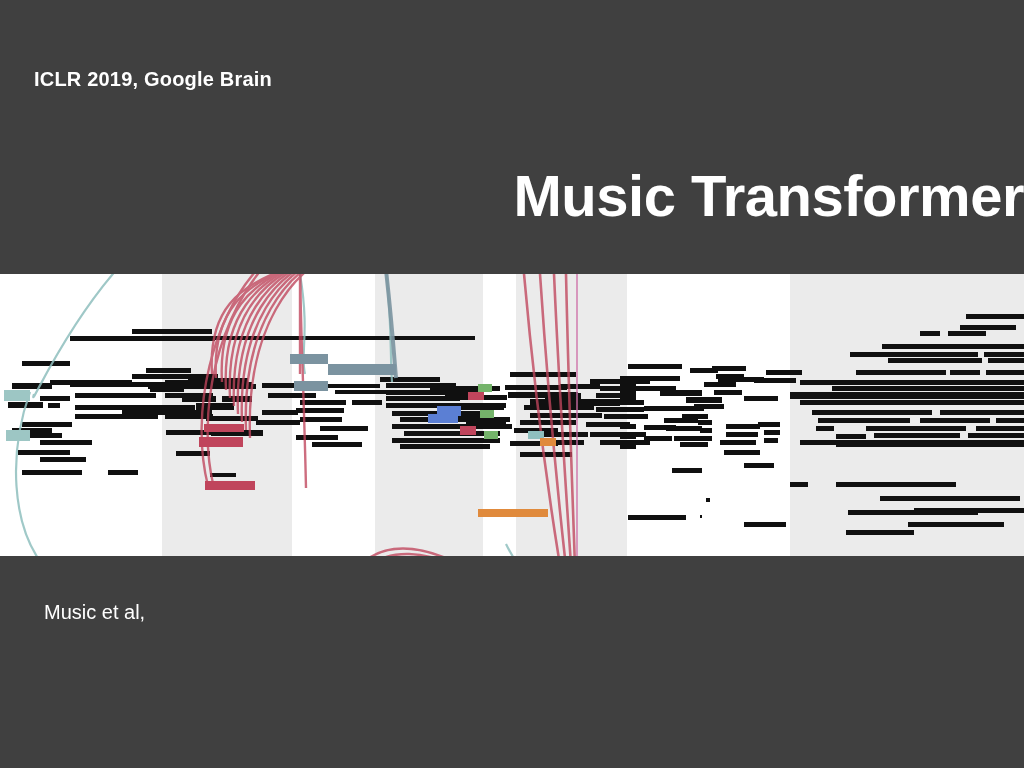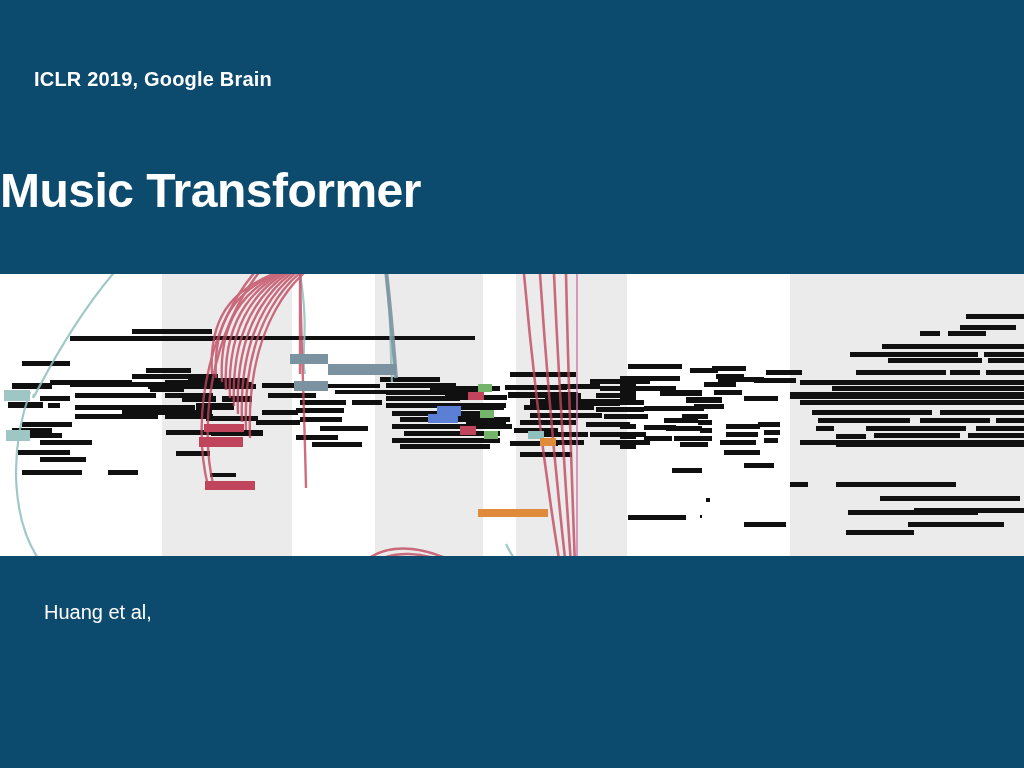--- a/index.html
+++ b/index.html
@@ -10,42 +10,42 @@
   body {
     width: 1024px;
     height: 768px;
     overflow: hidden;
     font-family: "Liberation Sans", sans-serif;
     position: relative;
   }
   .slide {
     position: absolute;
     inset: 0;
-    background: #0c4a6e;
+    background: #404040;
     text-decoration: underline;
   }
   
   .venue {
     position: absolute;
     left: 34px;
     top: 68px;
     color: #ffffff;
     font-size: 20px;
     font-weight: bold;
     letter-spacing: 0.2px;
     white-space: nowrap;
   }
   .title {
     position: absolute;
     left: 0;
     right: 0;
     top: 166px;
-    text-align: left;
+    text-align: right;
     color: #ffffff;
-    font-size: 48px;
+    font-size: 58px;
     font-weight: bold;
     letter-spacing: -0.5px;
     line-height: 1.05;
   }
   
   .figure-strip {
     position: absolute;
     left: 0;
     top: 274px;
     width: 1024px;
@@ -436,19 +436,19 @@
           <rect x="528" y="157" width="16" height="8" fill="#8fbfbe"></rect>
           <rect x="540" y="164" width="16" height="8" fill="#e08a3c"></rect>
           <rect x="478" y="235" width="70" height="8" fill="#e08a3c"></rect>
           <rect x="204" y="150" width="40" height="8" fill="#c0455c"></rect>
         </g>
       </g>
     </svg>
   </div>
 
   <div class="credit left">
-    <span class="name">Huang et al,</span>
+    <span class="name">Music et al,</span>
   </div>
 
   <div class="credit right">
   </div>
 
 </div>
 
 </body></html>

